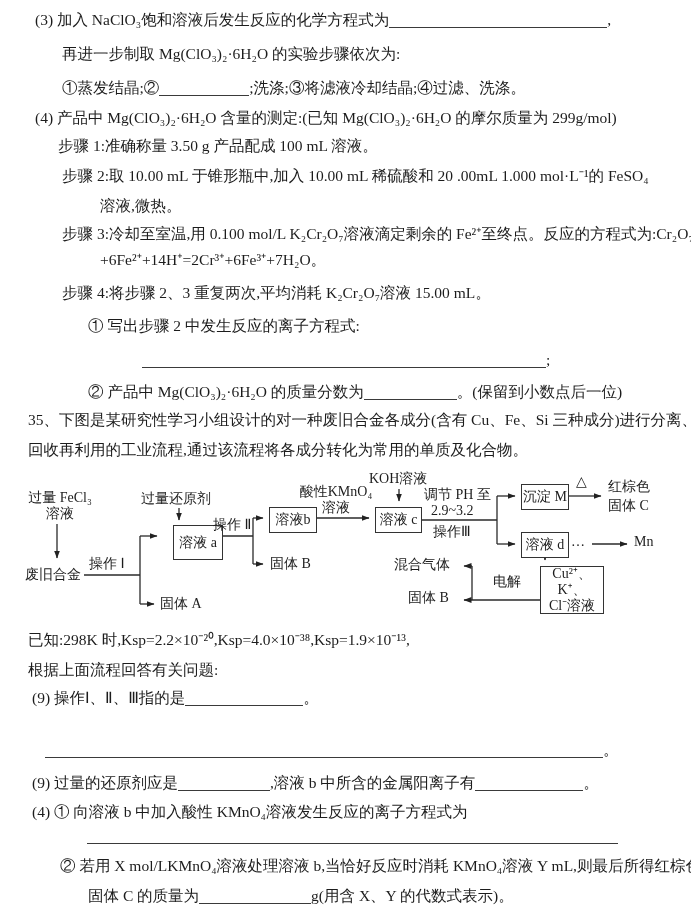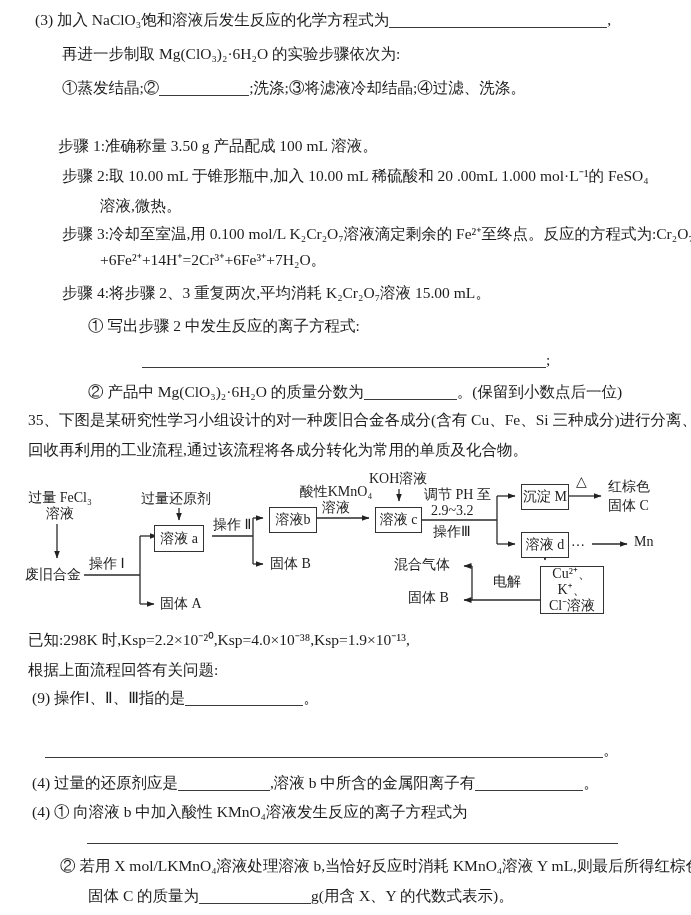--- a/index.html
+++ b/index.html
@@ -23,20 +23,21 @@
 <div class="page">
 
   <div class="ln" style="left:35px;top:10px">
     <span>(3) 加入 NaClO₃饱和溶液后发生反应的化学方程式为</span><span class="blank" style="width:218px"></span><span>,</span>
   </div>
   <div class="ln" style="left:62px;top:44px">再进一步制取 Mg(ClO₃)₂·6H₂O 的实验步骤依次为:</div>
   <div class="ln" style="left:62px;top:78px">
     <span>①蒸发结晶;②</span><span class="blank" style="width:90px"></span><span>;洗涤;③将滤液冷却结晶;④过滤、洗涤。</span>
   </div>
 
+  <div class="ln" style="left:35px;top:108px">(4) 产品中 Mg(ClO₃)₂·6H₂O 含量的测定:(已知 Mg(ClO₃)₂·6H₂O 的摩尔质量为 299g/mol)</div>
   <div class="ln" style="left:58px;top:136px">步骤 1:准确称量 3.50 g 产品配成 100 mL 溶液。</div>
   <div class="ln" style="left:62px;top:166px">步骤 2:取 10.00 mL 于锥形瓶中,加入 10.00 mL 稀硫酸和 20 .00mL 1.000 mol·L⁻¹的 FeSO₄</div>
   <div class="ln" style="left:100px;top:196px">溶液,微热。</div>
   <div class="ln" style="left:62px;top:224px">步骤 3:冷却至室温,用 0.100 mol/L K₂Cr₂O₇溶液滴定剩余的 Fe²⁺至终点。反应的方程式为:Cr₂O₇²⁻</div>
   <div class="ln" style="left:100px;top:250px">+6Fe²⁺+14H⁺=2Cr³⁺+6Fe³⁺+7H₂O。</div>
   <div class="ln" style="left:62px;top:283px">步骤 4:将步骤 2、3 重复两次,平均消耗 K₂Cr₂O₇溶液 15.00 mL。</div>
   <div class="ln" style="left:88px;top:316px">① 写出步骤 2 中发生反应的离子方程式:</div>
   <div class="ln" style="left:142px;top:350px">
     <span class="blank" style="width:404px"></span><span>;</span>
   </div>
@@ -80,21 +81,21 @@
       </g>
     </svg>
 
     <div class="flbl center" style="left:20px;top:22px;width:80px">
       <span class="row">过量 FeCl₃</span>
       <span class="row">溶液</span>
     </div>
     <div class="flbl" style="left:25px;top:99px">废旧合金</div>
     <div class="flbl" style="left:89px;top:88px">操作 Ⅰ</div>
     <div class="flbl" style="left:141px;top:23px">过量还原剂</div>
-    <div class="fbox" style="left:154px;top:57px;width:50px;height:27px">溶液 a</div>
+    <div class="fbox" style="left:173px;top:57px;width:50px;height:35px">溶液 a</div>
     <div class="flbl" style="left:160px;top:128px">固体 A</div>
     <div class="flbl" style="left:213px;top:49px">操作 Ⅱ</div>
     <div class="fbox" style="left:269px;top:39px;width:48px;height:22px">溶液b</div>
     <div class="flbl" style="left:270px;top:88px">固体 B</div>
     <div class="flbl center" style="left:293px;top:16px;width:86px">
       <span class="row">酸性KMnO₄</span>
       <span class="row">溶液</span>
     </div>
     <div class="flbl" style="left:369px;top:3px">KOH溶液</div>
     <div class="fbox" style="left:375px;top:39px;width:47px;height:17px">溶液 c</div>
@@ -121,21 +122,21 @@
 
   <div class="ln" style="left:28px;top:630px">已知:298K 时,Ksp=2.2×10⁻²⁰,Ksp=4.0×10⁻³⁸,Ksp=1.9×10⁻¹³,</div>
   <div class="ln" style="left:28px;top:660px">根据上面流程回答有关问题:</div>
   <div class="ln" style="left:32px;top:688px">
     <span>(9) 操作Ⅰ、Ⅱ、Ⅲ指的是</span><span class="blank" style="width:118px"></span><span>。</span>
   </div>
   <div class="ln" style="left:45px;top:740px">
     <span class="blank" style="width:558px"></span><span>。</span>
   </div>
   <div class="ln" style="left:32px;top:773px">
-    <span>(4) 过量的还原剂应是</span><span class="blank" style="width:92px"></span><span>,溶液 b 中所含的金属阳离子有</span><span class="blank" style="width:108px"></span><span>。</span>
+    <span>(9) 过量的还原剂应是</span><span class="blank" style="width:92px"></span><span>,溶液 b 中所含的金属阳离子有</span><span class="blank" style="width:108px"></span><span>。</span>
   </div>
   <div class="ln" style="left:32px;top:802px">(4) ① 向溶液 b 中加入酸性 KMnO₄溶液发生反应的离子方程式为</div>
   <div class="ln" style="left:87px;top:826px">
     <span class="blank" style="width:531px"></span>
   </div>
   <div class="ln" style="left:60px;top:856px">② 若用 X mol/LKMnO₄溶液处理溶液 b,当恰好反应时消耗 KMnO₄溶液 Y mL,则最后所得红棕色</div>
   <div class="ln" style="left:88px;top:886px">
     <span>固体 C 的质量为</span><span class="blank" style="width:112px"></span><span>g(用含 X、Y 的代数式表示)。</span>
   </div>
 

